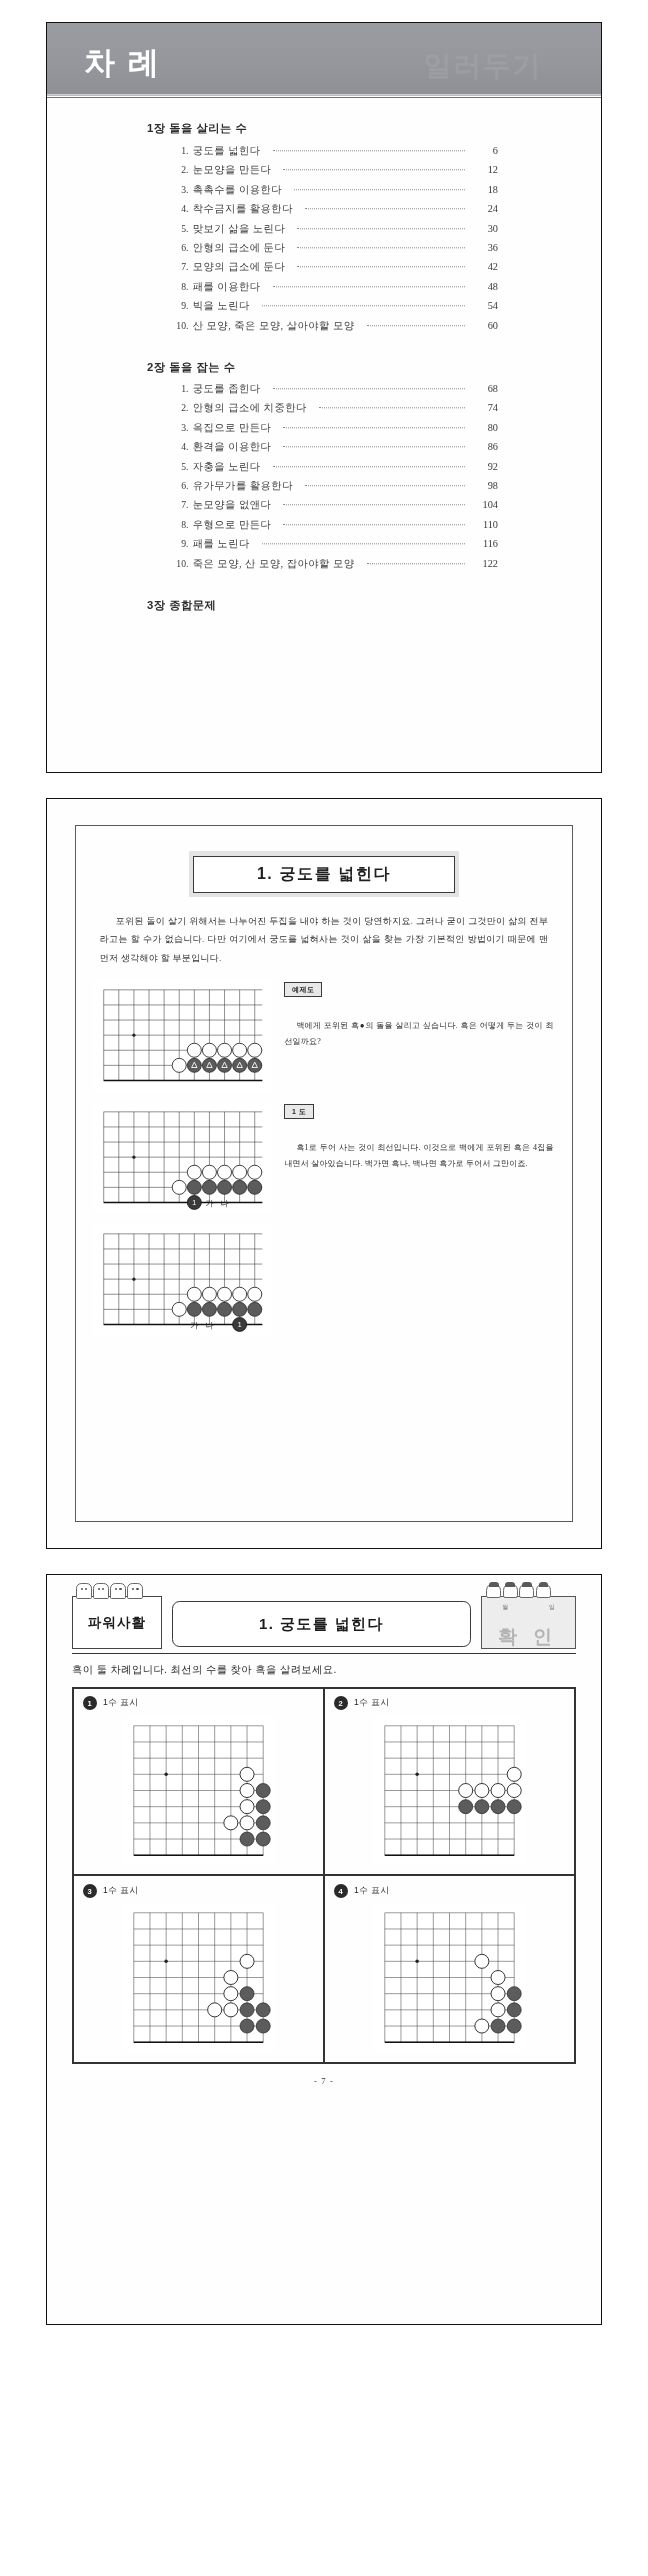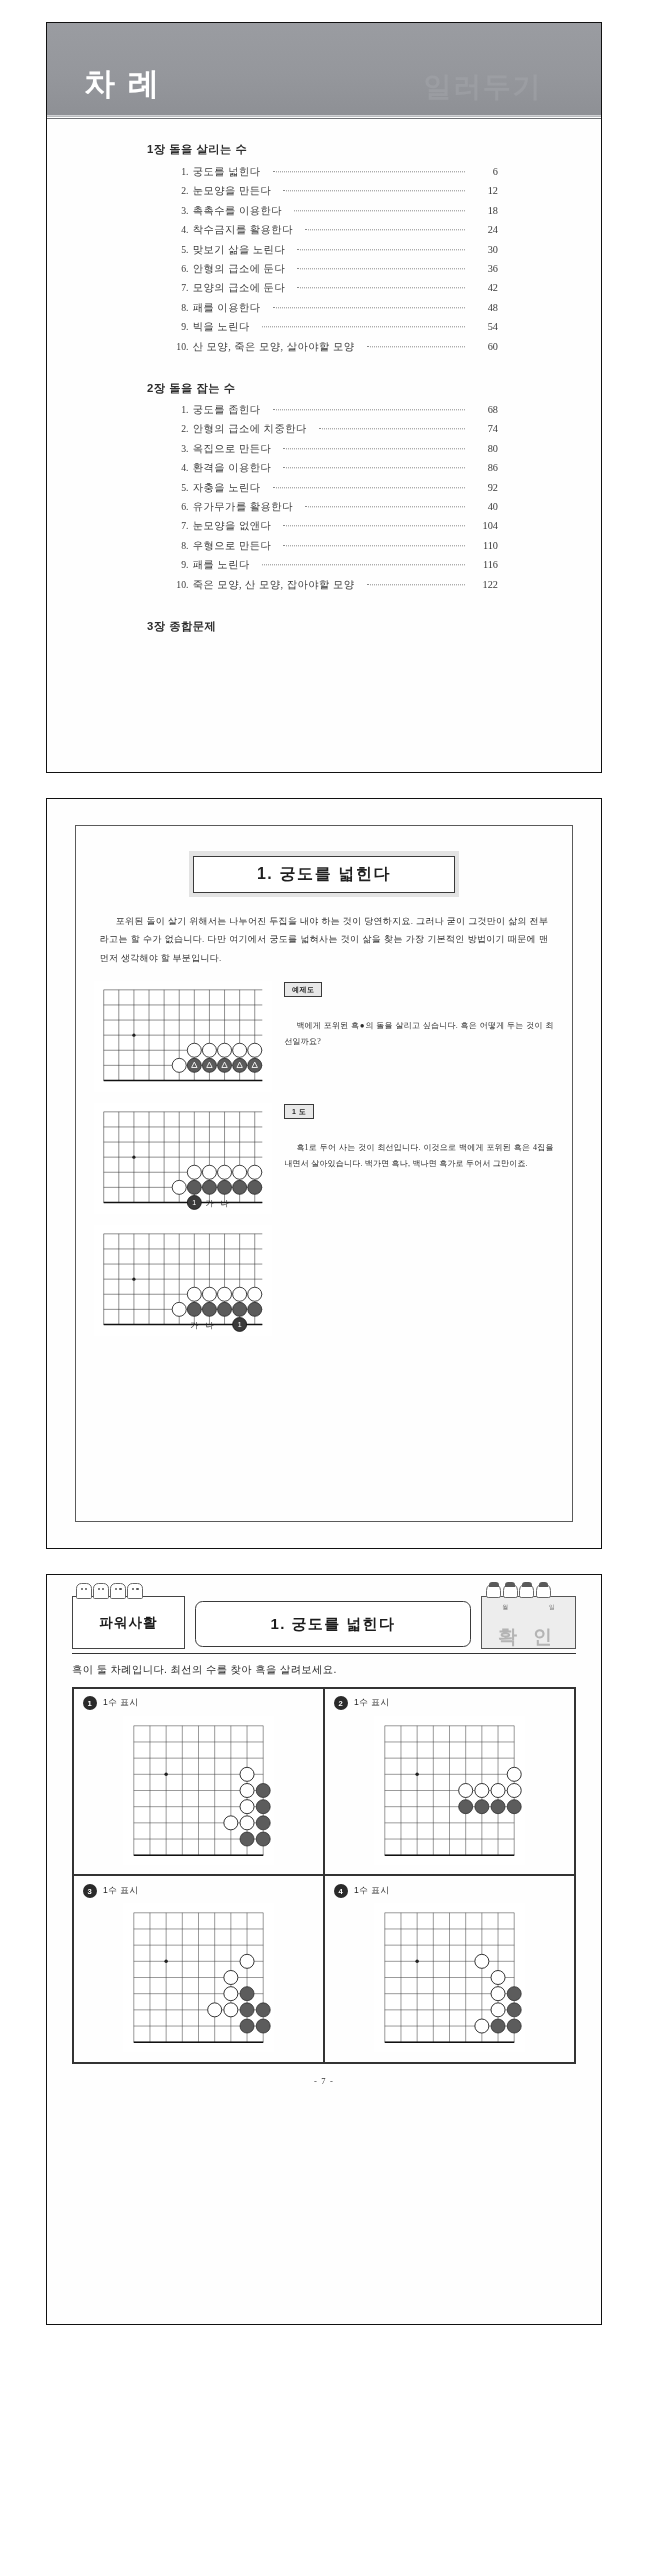--- a/index.html
+++ b/index.html
@@ -22,21 +22,21 @@
   }
 
   
   #page-toc {
     width: 556px;
     height: 751px;
     margin-top: 21.6px;
   }
   .toc-banner {
     position: relative;
-    height: 93px;
+    height: 72px;
     background: linear-gradient(180deg,#9a9ca1 0%, #95979c 55%, #8e9095 100%);
     border-bottom: 1.6px solid #cfd0d3;
     display: flex;
     align-items: flex-end;
   }
   .toc-banner-title {
     color: #ffffff;
     font-family: "Liberation Sans", "DejaVu Sans", sans-serif;
     font-weight: bold;
     font-size: 31px;
@@ -177,21 +177,21 @@
     width: 556px;
     height: 751px;
     margin-top: 25px;
     margin-bottom: 21.6px;
   }
   .work-inner { padding: 21.6px 25px 0 25px; }
   .work-head { display: flex; align-items: flex-end; gap: 9.7px; position: relative; }
   .work-brand {
     position: relative;
     border: 0.5px solid #444;
-    width: 113px;
+    width: 90px;
     height: 53px;
     display: flex;
     align-items: center;
     justify-content: center;
     font-family: "Liberation Sans", "DejaVu Sans", sans-serif;
     font-weight: bold;
     font-size: 13.5px;
     letter-spacing: 1.1px;
     color: #1c1c1c;
     background: #fff;
@@ -419,21 +419,21 @@
           <li class="toc-row">
             <span class="toc-num">5.</span>
             <span class="toc-label">자충을 노린다</span>
             <span class="toc-dots"></span>
             <span class="toc-page">92</span>
           </li>
           <li class="toc-row">
             <span class="toc-num">6.</span>
             <span class="toc-label">유가무가를 활용한다</span>
             <span class="toc-dots"></span>
-            <span class="toc-page">40</span>
+            <span class="toc-page">98</span>
           </li>
           <li class="toc-row">
             <span class="toc-num">7.</span>
             <span class="toc-label">눈모양을 없앤다</span>
             <span class="toc-dots"></span>
             <span class="toc-page">104</span>
           </li>
           <li class="toc-row">
             <span class="toc-num">8.</span>
             <span class="toc-label">우형으로 만든다</span>

